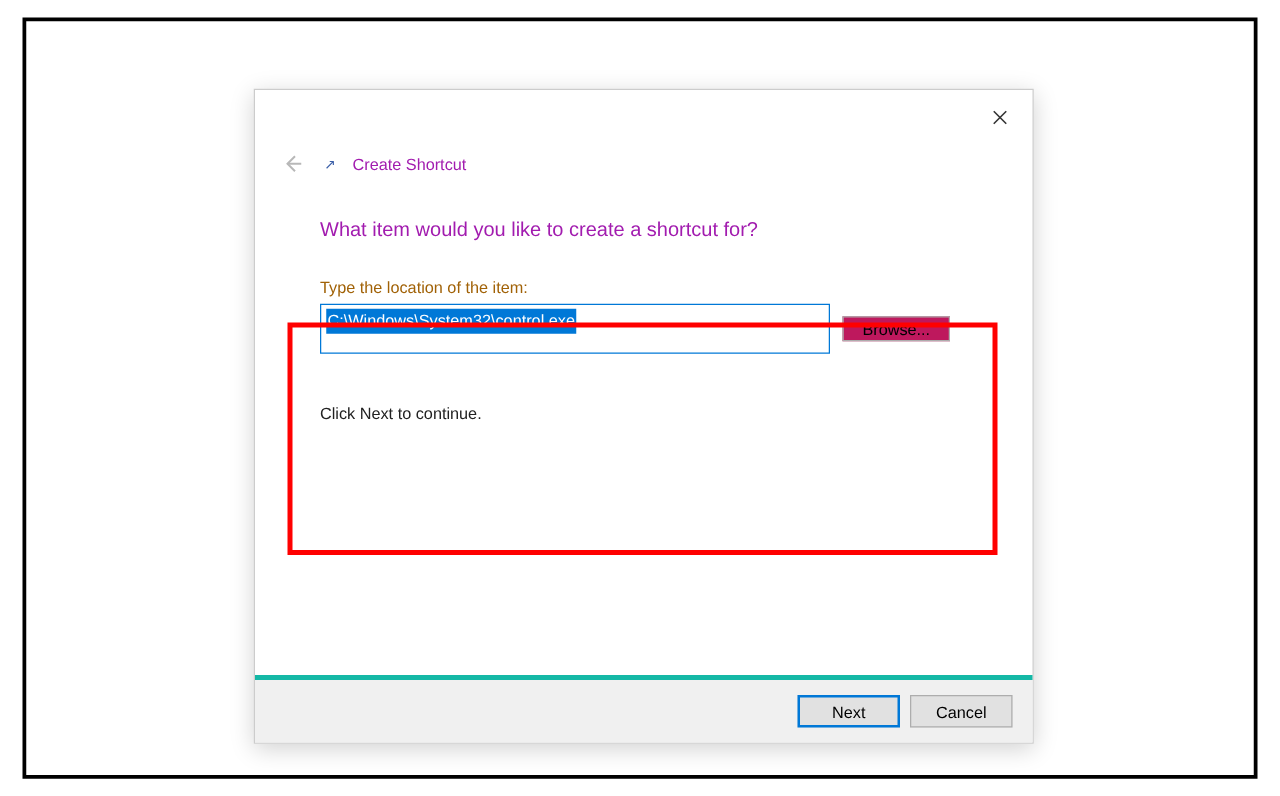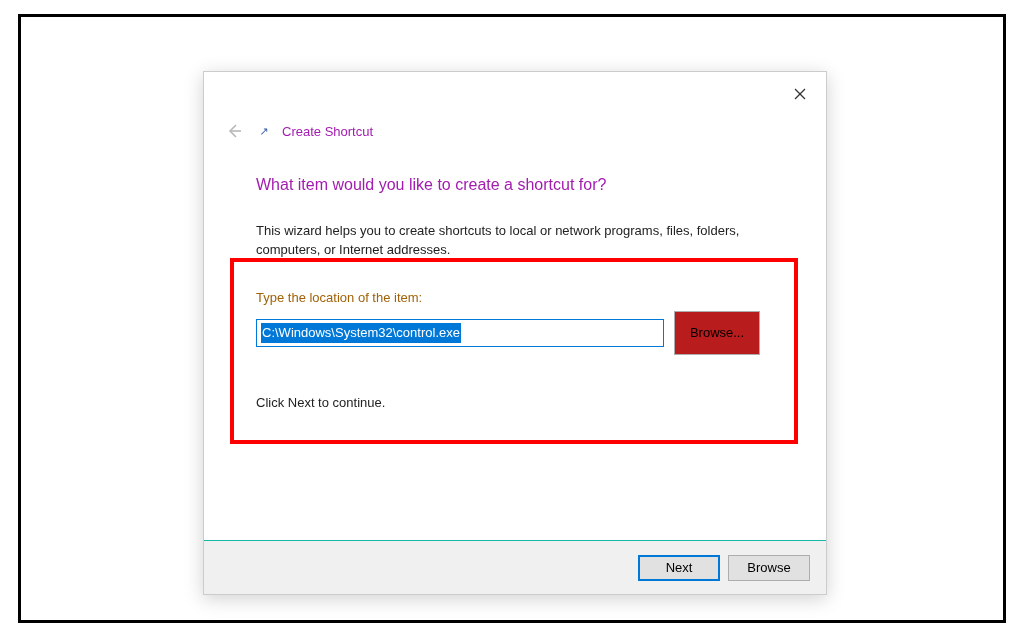--- a/index.html
+++ b/index.html
@@ -132,21 +132,21 @@
     }
     .input-row {
       display: flex;
       align-items: center;
       gap: 10px;
       margin-bottom: 40px;
     }
     .path-input-wrapper {
       position: relative;
       width: 408px;
-      height: 28px;
+      height: 40px;
     }
     .path-input-wrapper input {
       position: absolute;
       top: 0; left: 0; width: 100%; height: 100%;
       border: 1px solid #0078d7;
       padding: 3px 5px;
       font-size: 13px;
       font-family: "Segoe UI", Tahoma, sans-serif;
       outline: none;
       color: transparent;
@@ -163,38 +163,38 @@
     }
     .path-selected-text span {
       background: #0078d7;
       color: #ffffff;
       font-size: 13px;
       padding: 1px 1px;
       line-height: 18px;
     }
     .browse-btn {
       width: 86px;
-      height: 44px;
-      background: #b91c1c;
+      height: 20px;
+      background: #be185d;
       border: 1px solid #adadad;
       font-size: 13px;
       font-family: "Segoe UI", Tahoma, sans-serif;
       cursor: pointer;
     }
     .continue-text {
       font-size: 13px;
       color: #222222;
     }
     .footer {
       position: absolute;
       bottom: 0;
       left: 0;
       right: 0;
       height: 54px;
-      border-top: 1px solid #14b8a6;
+      border-top: 4px solid #14b8a6;
       background: #f0f0f0;
       display: flex;
       align-items: center;
       justify-content: flex-end;
       gap: 8px;
       padding-right: 16px;
     }
     .footer-btn {
       width: 82px;
       height: 26px;
@@ -231,39 +231,38 @@
             <polyline points="11,3 5,9 11,15"></polyline>
             <line x1="5" y1="9" x2="16" y2="9"></line>
           </svg>
       </div>
       <div class="shortcut-icon">↗</div>
       <div class="header-title">Create Shortcut</div>
     </div>
 
     <div class="content">
       <div class="main-question">What item would you like to create a shortcut for?</div>
-      <div class="description">This wizard helps you to create shortcuts to local or network programs, files, folders, computers, or Internet addresses.</div>
 
       <div class="location-label">Type the location of the item:</div>
 
       <div class="input-row">
         <div class="path-input-wrapper">
           <input type="text" value="C:\Windows\System32\control.exe" style="">
           <div class="path-selected-text">
             <span>C:\Windows\System32\control.exe</span>
           </div>
         </div>
         <button class="browse-btn">Browse...</button>
       </div>
 
       <div class="continue-text">Click Next to continue.</div>
     </div>
 
     <div class="highlight-box"></div>
 
     <div class="footer">
       <button class="footer-btn primary">Next</button>
-      <button class="footer-btn">Browse</button>
+      <button class="footer-btn">Cancel</button>
     </div>
 
   </div>
 
 </div>
 
 </body></html>

